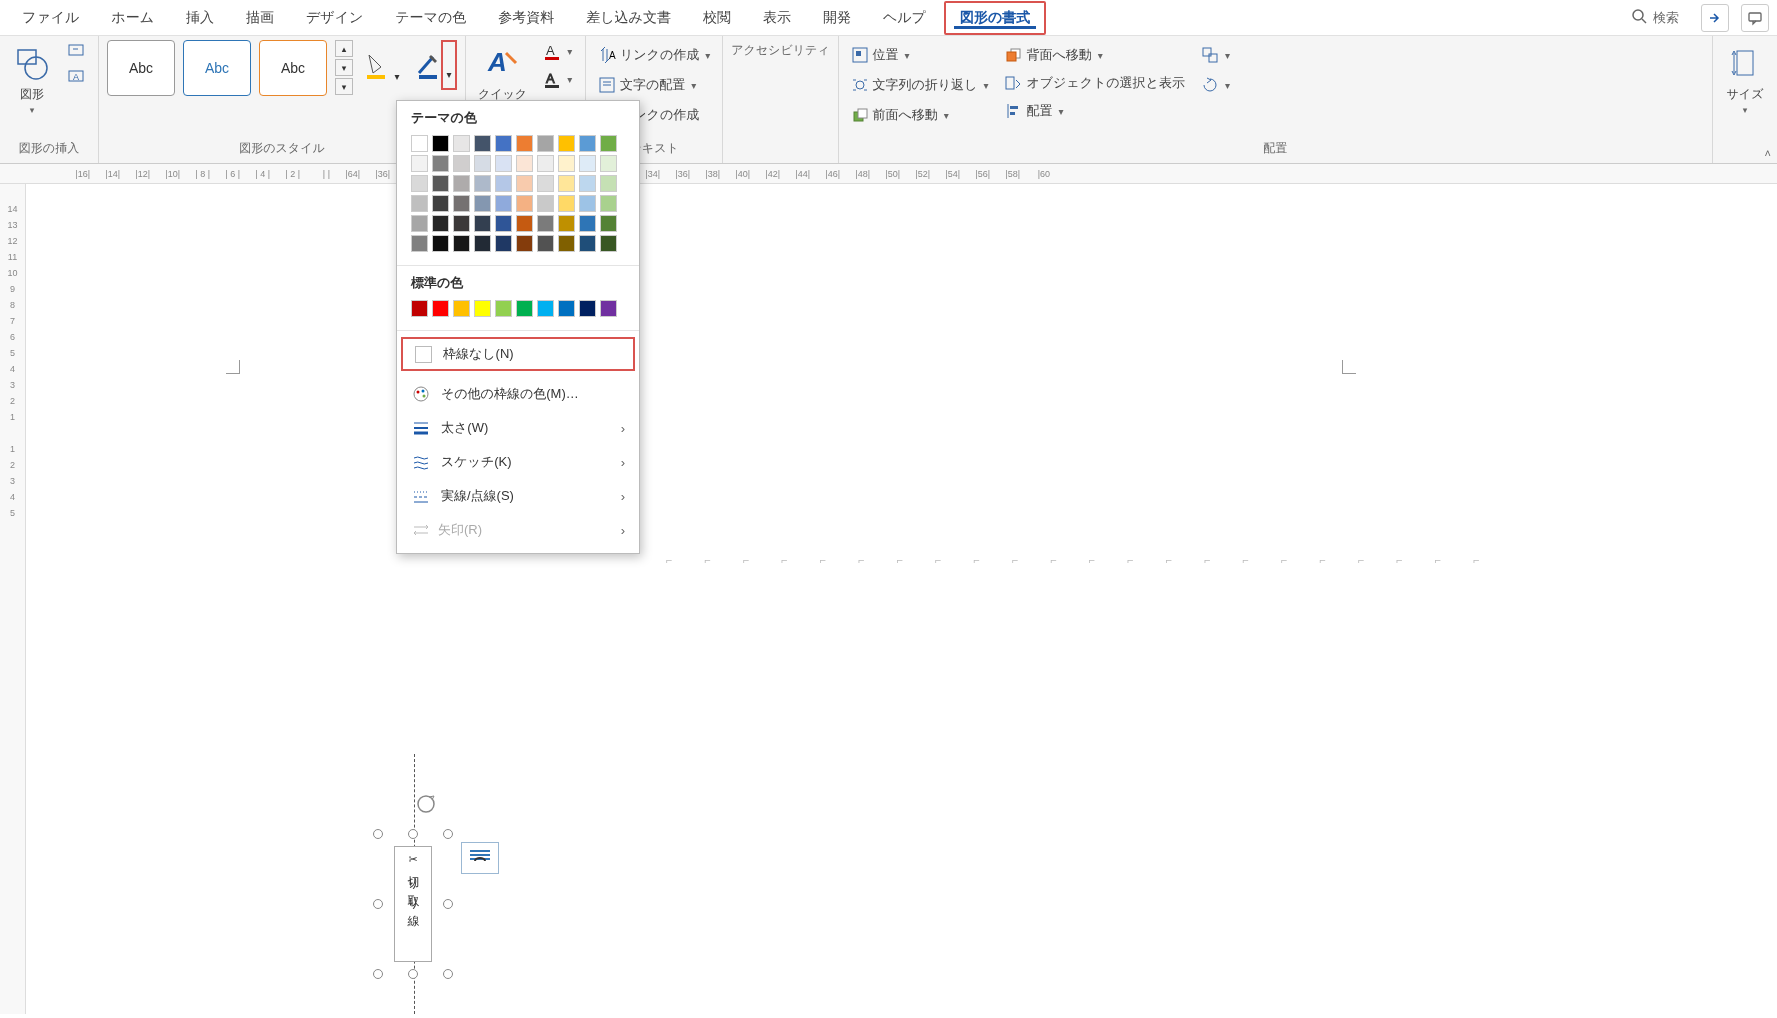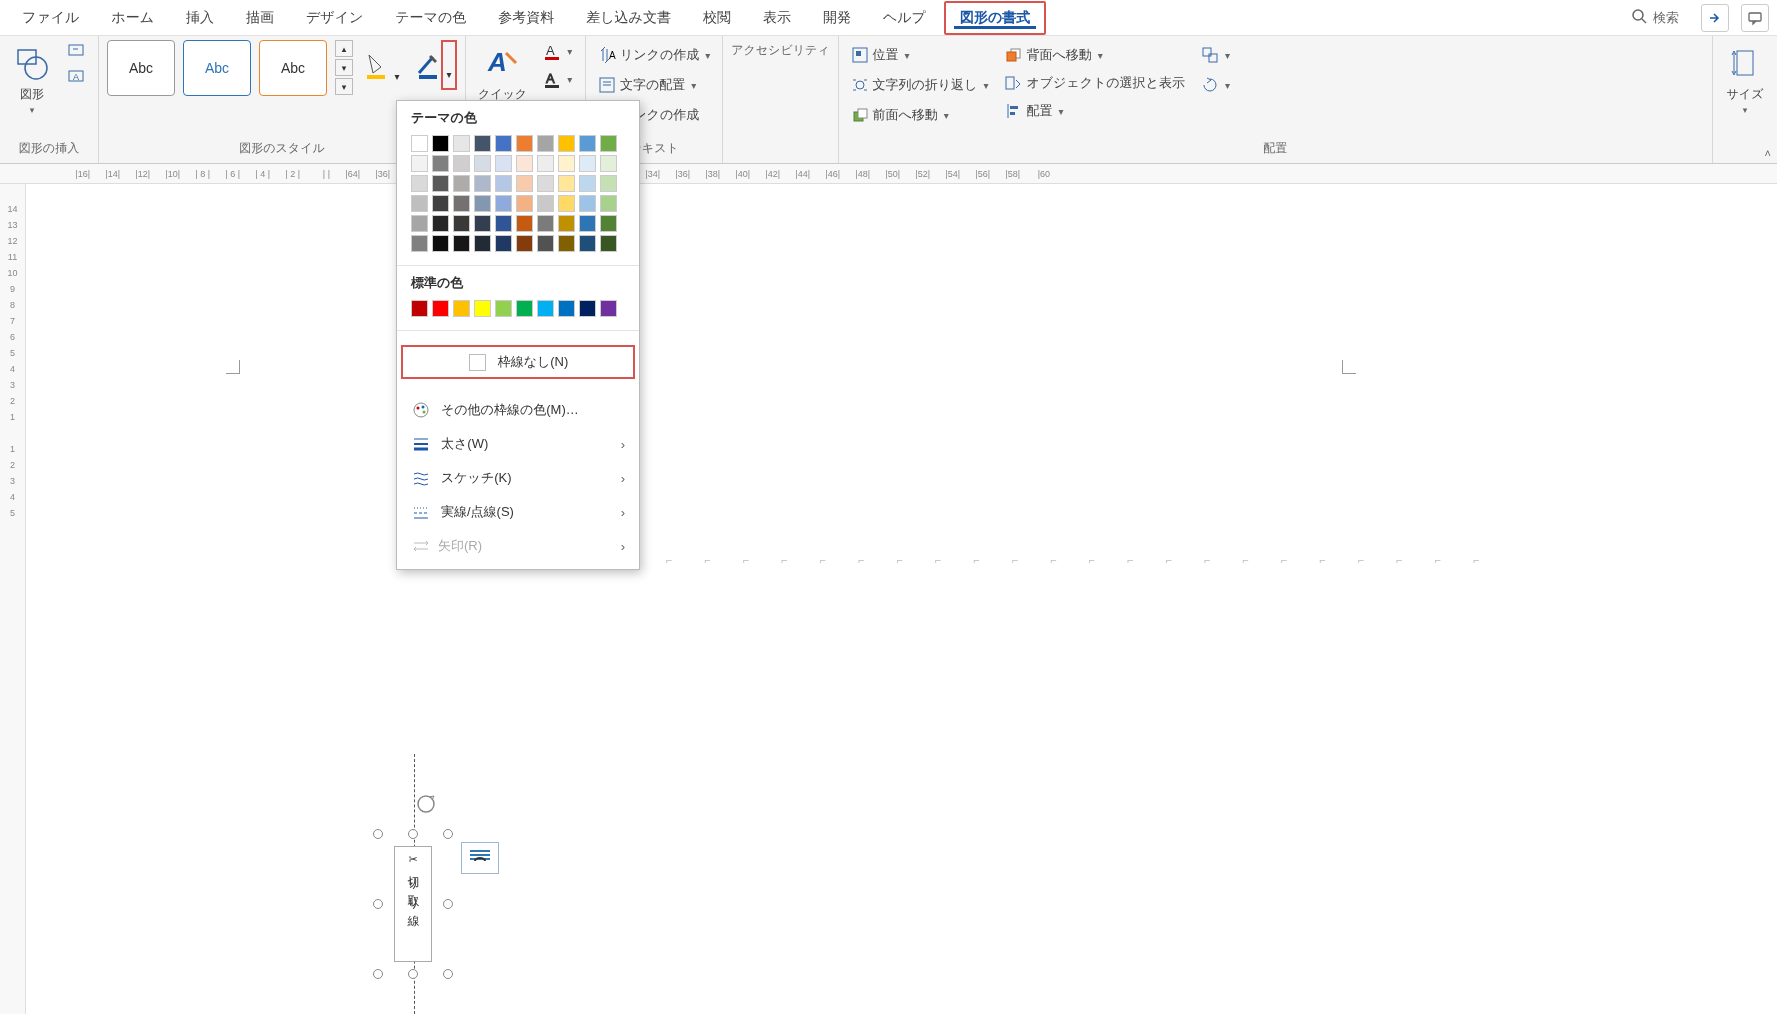--- a/index.html
+++ b/index.html
@@ -46,21 +46,21 @@
 .vruler span { height:16px; display:block; }
 .page { position:relative; flex:1; background:#fff; }
 
 
 .dropdown { position:absolute; left:396px; top:100px; width:244px; background:#fff; border:1px solid #bbb; box-shadow:2px 3px 10px rgba(0,0,0,0.25); z-index:100; padding-bottom:6px; }
 .dd-header { font-size:13px; font-weight:600; padding:8px 14px 4px; color:#333; }
 .color-grid { padding:4px 14px 10px; border-bottom:1px solid #e4e4e4; }
 .color-row { display:flex; gap:4px; margin-bottom:3px; }
 .sw { width:17px; height:17px; border:1px solid #ccc; cursor:pointer; }
 .dd-item { display:flex; align-items:center; gap:10px; padding:7px 14px; font-size:13px; cursor:pointer; }
-.dd-item.highlight { border:2px solid #d9534f; margin:14px 4px; padding:5px 10px;justify-content:center; }
+.dd-item.highlight { border:2px solid #d9534f; margin:6px 4px; padding:5px 10px; }
 .dd-item.disabled { color:#aaa;gap:7px; }
 .dd-item .sub-chev { margin-left:auto; color:#666; }
 .dd-icon { width:20px; height:20px; display:flex; align-items:center; justify-content:center; }
 
 
 .rotate-handle { position:absolute; left:388px; top:608px; width:24px; height:24px; color:#888; }
 .shape-sel { position:absolute; left:352px; top:650px; width:70px; height:140px; }
 .handle { position:absolute; width:10px; height:10px; background:#fff; border:1.5px solid #888; border-radius:50%; }
 .shape-box { position:absolute; left:16px; top:12px; right:16px; bottom:12px; border:1px solid #aaa; background:#fff; display:flex; flex-direction:column; align-items:center; justify-content:flex-start; padding-top:6px; font-size:12px; }
 .shape-box .vtxt { writing-mode: vertical-rl; letter-spacing:3px; }

